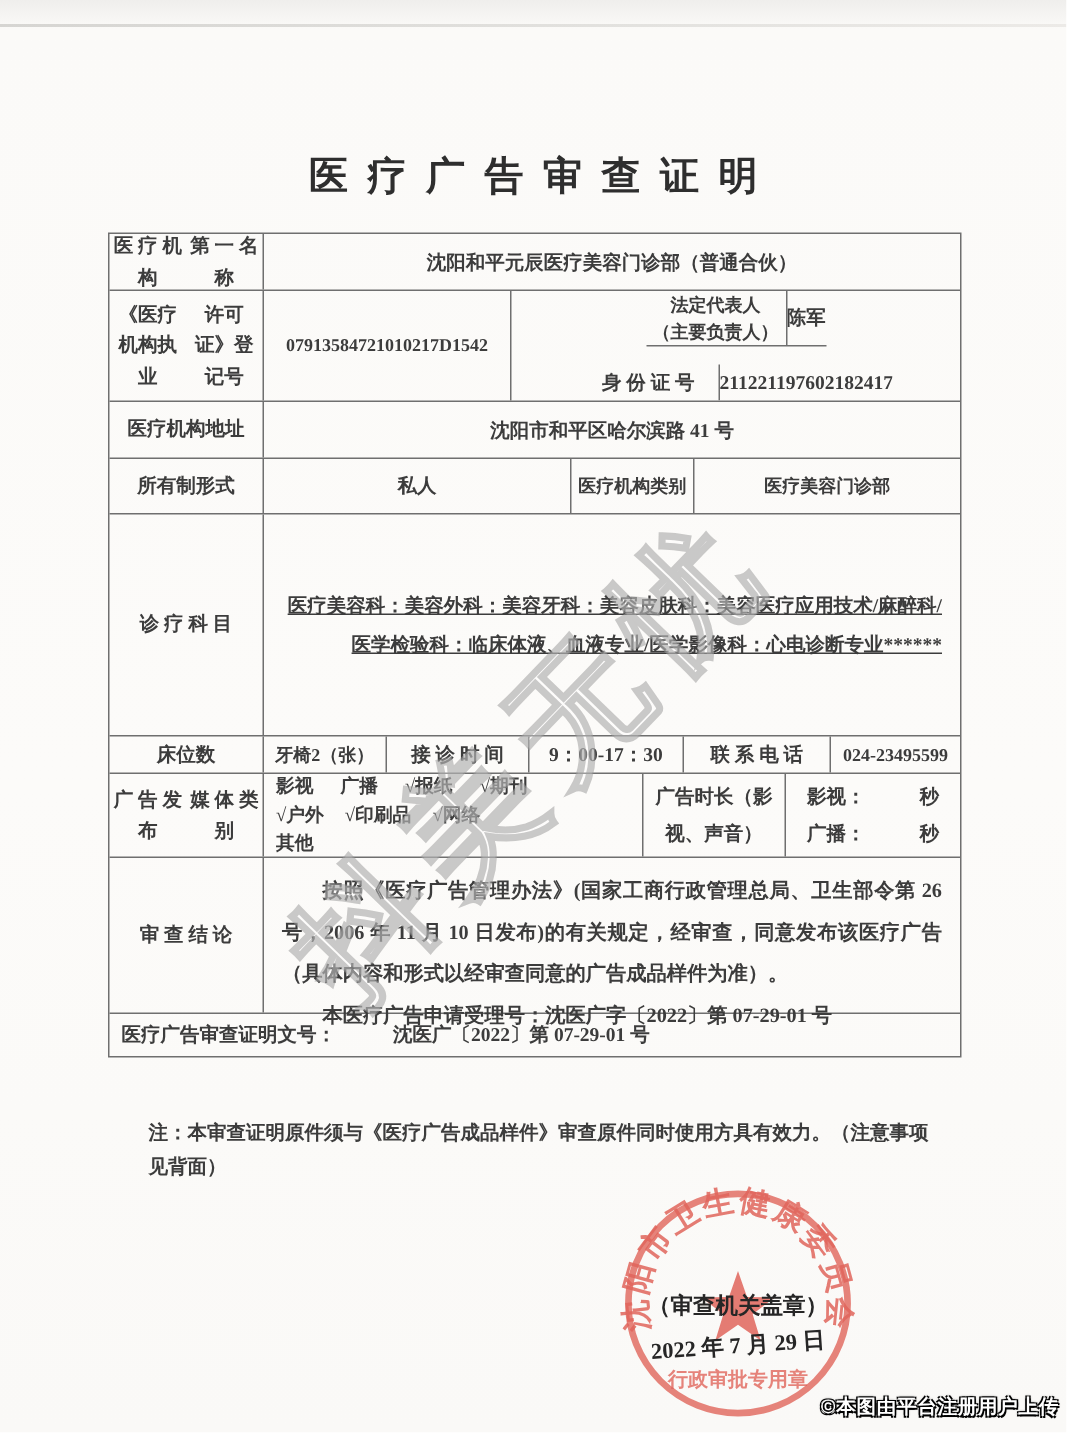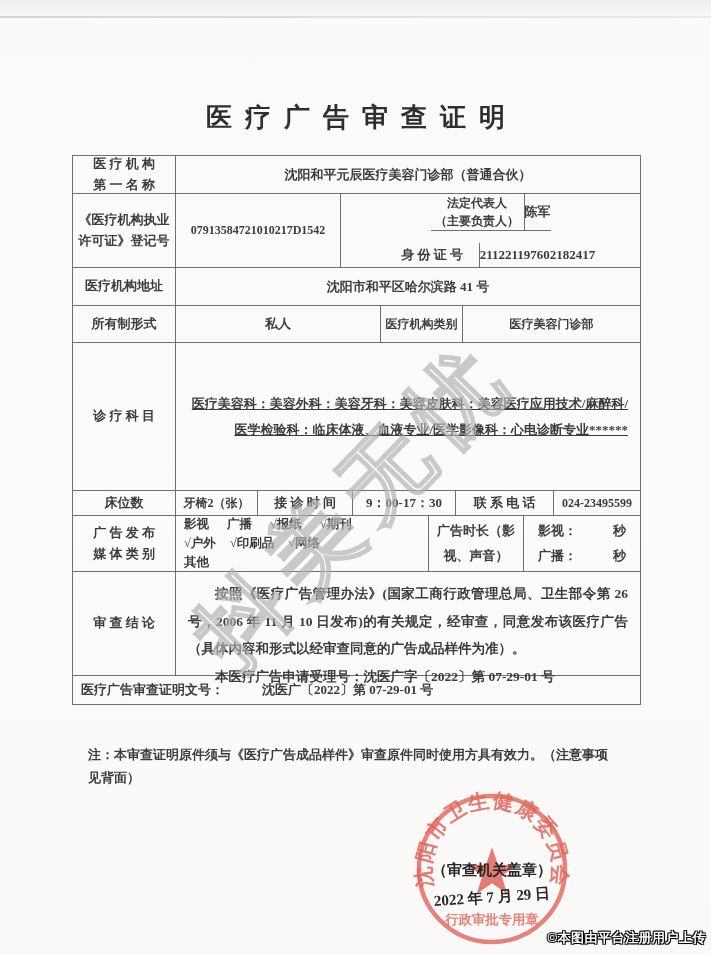--- a/index.html
+++ b/index.html
@@ -25,21 +25,21 @@
   .doc-table{
     position:absolute; left:72px; top:155px; width:569px;
     border:1px solid #6f6f6f; background:transparent;
     font-size:13px; font-weight:600; color:#3c3c3c;
   }
   .t-row{ display:flex; border-bottom:1px solid #6f6f6f; }
   .t-row:last-child{ border-bottom:none; }
   .cell{ display:flex; align-items:center; justify-content:center;
     text-align:center; border-right:1px solid #6f6f6f; overflow:hidden; }
   .cell:last-child{ border-right:none; }
-  .cell.lbl{ flex:0 0 103px; flex-direction:column; line-height:1.55; }
+  .cell.lbl{ flex:0 0 103px; flex-direction:row; line-height:1.55; }
   .cell.left{ justify-content:flex-start; text-align:left; }
   .r1{ height:38px; }
   .r2{ height:74px; }
   .r3{ height:38px; }
   .r4{ height:37px; }
   .r5{ height:148px; }
   .r6{ height:25px; }
   .r7{ height:56px; }
   .r8{ height:104px; }
   .r9{ height:25px; }
@@ -62,21 +62,21 @@
   .other-underline{ display:inline-block; width:72px; border-bottom:1px solid #555;
     height:13px; margin-left:4px; }
   .dur-cell{ flex-direction:column; line-height:1.9; font-size:13px; }
   .sec-cell{ flex-direction:column; align-items:stretch; padding:2px 14px;
     justify-content:center; line-height:1.9; }
   .sec-line{ display:flex; justify-content:space-between; }
   .fullrow{ padding-left:8px; }
   .docno-gap{ display:inline-block; width:38px; }
   
   .note{
-    position:absolute; left:88px; top:744px; width:540px;
+    position:absolute; left:99px; top:744px; width:540px;
     font-size:13px; font-weight:600; line-height:1.75; color:#3c3c3c;
   }
   
   .watermark{
     position:absolute; left:355px; top:505px;
     transform:translate(-50%,-50%) rotate(-46deg);
     font-size:88px; font-weight:bold; letter-spacing:14px; white-space:nowrap;
     color:rgba(255,255,255,0.30);
     -webkit-text-stroke:2px rgba(158,158,158,0.55);
     z-index:6; pointer-events:none;

